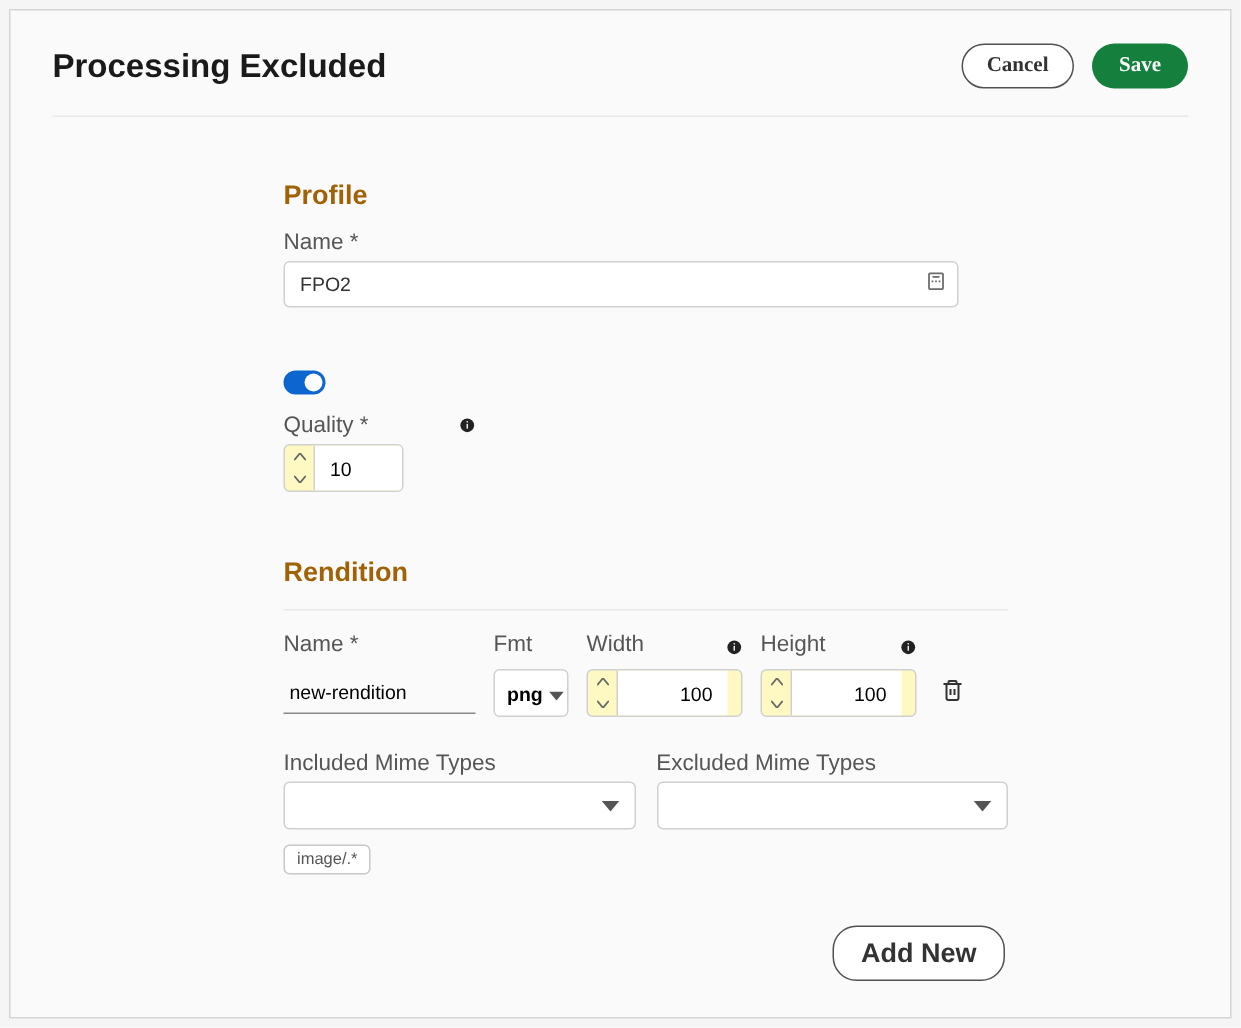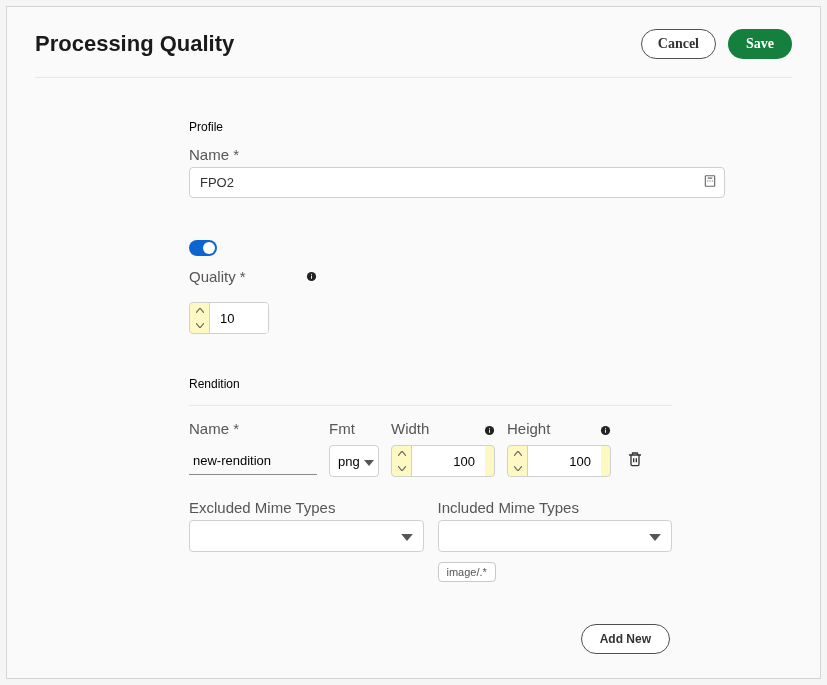--- a/index.html
+++ b/index.html
@@ -56,23 +56,23 @@
       background: #15803d;
       color: #fff;
       padding: 7px 18px;
     }
     .form-area {
       padding-left: 154px;
       padding-right: 120px;
       padding-top: 42px;
     }
     .section-title {
-      font-size: 12px;
-      font-weight: 400;
-      color: #000000;
+      font-size: 18px;
+      font-weight: 700;
+      color: #a16207;
       margin-bottom: 12px;
     }
     .section-title.with-toggle {
       display: flex;
       justify-content: space-between;
       align-items: center;
     }
     .field-label {
       font-size: 15px;
       color: #565656;
@@ -101,21 +101,21 @@
       position: absolute;
       right: 8px;
       top: 50%;
       transform: translateY(-50%);
       color: #6a6a6a;
     }
     .profile-section {
       margin-bottom: 42px;
     }
     .profile-name-input {
-      width: 536px;
+      width: 450px;
     }
     .fpo-section {
       margin-bottom: 42px;
     }
     .toggle {
       width: 28px;
       height: 16px;
       background: #0d66d0;
       border-radius: 8px;
       position: relative;
@@ -133,21 +133,21 @@
     }
     .quality-row {
       display: flex;
       align-items: center;
       gap: 6px;
     }
     .quality-label-row {
       display: flex;
       align-items: center;
       gap: 6px;
-      margin-bottom: 17px;
+      margin-bottom: 4px;
     }
     .info-icon {
       display: inline-flex;
       width: 12px;
       height: 12px;
       align-items: center;
       justify-content: center;
       font-size: 10px;
       font-weight: 700;
       color: #222;
@@ -218,20 +218,21 @@
       display: flex;
       align-items: center;
       gap: 4px;
       background: #fff;
       border: 1px solid #d0d0d0;
       border-radius: 4px;
       padding: 6px 8px;
       font-size: 13px;
       cursor: pointer;
       height: 32px;
+      font-weight: bold;
     }
     .label-with-info {
       display: flex;
       align-items: center;
       justify-content: space-between;
     }
     .delete-icon {
       cursor: pointer;
       margin-left: 4px;
       color: #333;
@@ -271,34 +272,34 @@
     .footer {
       position: absolute;
       bottom: 24px;
       right: 150px;
     }
     .btn-outline {
       background: #fff;
       border: 1.5px solid #505050;
       color: #333;
       border-radius: 16px;
-      font-size: 12px;
+      font-size: 18px;
       font-weight: 600;
       padding: 7px 18px;
       cursor: pointer;
       font-family: inherit;
     }
     .stepper-wide .stepper-input { width: 73px; text-align: right; }
   </style>
 </head>
 <body>
 
 <div class="panel">
   <div class="header">
-    <h1 class="title">Processing Quality</h1>
+    <h1 class="title">Processing Excluded</h1>
     <div class="header-actions">
       <button class="btn btn-secondary">Cancel</button>
       <button class="btn btn-primary">Save</button>
     </div>
   </div>
 
   <div class="form-area">
 
     <div class="profile-section">
       <div class="section-title">Profile</div>
@@ -429,42 +430,42 @@
         </div>
         <div class="delete-icon">
           <svg width="16" height="18" viewBox="0 0 24 24" fill="none" stroke="currentColor" stroke-width="2">
               <path d="M3 6h18M8 6V4a1 1 0 011-1h6a1 1 0 011 1v2M6 6v14a2 2 0 002 2h8a2 2 0 002-2V6M10 11v6M14 11v6"></path>
             </svg>
         </div>
       </div>
 
       <div class="mime-section">
         <div class="mime-col">
+          <div class="field-label">Included Mime Types</div>
+          <div class="mime-select">
+            <span></span>
+            <span class="chevron-down">
+              <svg width="12" height="7" viewBox="0 0 10 6">
+                  <path d="M0 0 L5 6 L10 0" fill="currentColor"></path>
+                </svg>
+            </span>
+          </div>
+          <span class="chip">image/.*</span>
+        </div>
+        <div class="mime-col">
           <div class="field-label">Excluded Mime Types</div>
           <div class="mime-select">
             <span></span>
             <span class="chevron-down">
               <svg width="12" height="7" viewBox="0 0 10 6">
                   <path d="M0 0 L5 6 L10 0" fill="currentColor"></path>
                 </svg>
             </span>
           </div>
         </div>
-        <div class="mime-col">
-          <div class="field-label">Included Mime Types</div>
-          <div class="mime-select">
-            <span></span>
-            <span class="chevron-down">
-              <svg width="12" height="7" viewBox="0 0 10 6">
-                  <path d="M0 0 L5 6 L10 0" fill="currentColor"></path>
-                </svg>
-            </span>
-          </div>
-          <span class="chip">image/.*</span>
-        </div>
       </div>
 
     </div>
   </div>
 
   <div class="footer">
     <button class="btn-outline">Add New</button>
   </div>
 </div>
 

